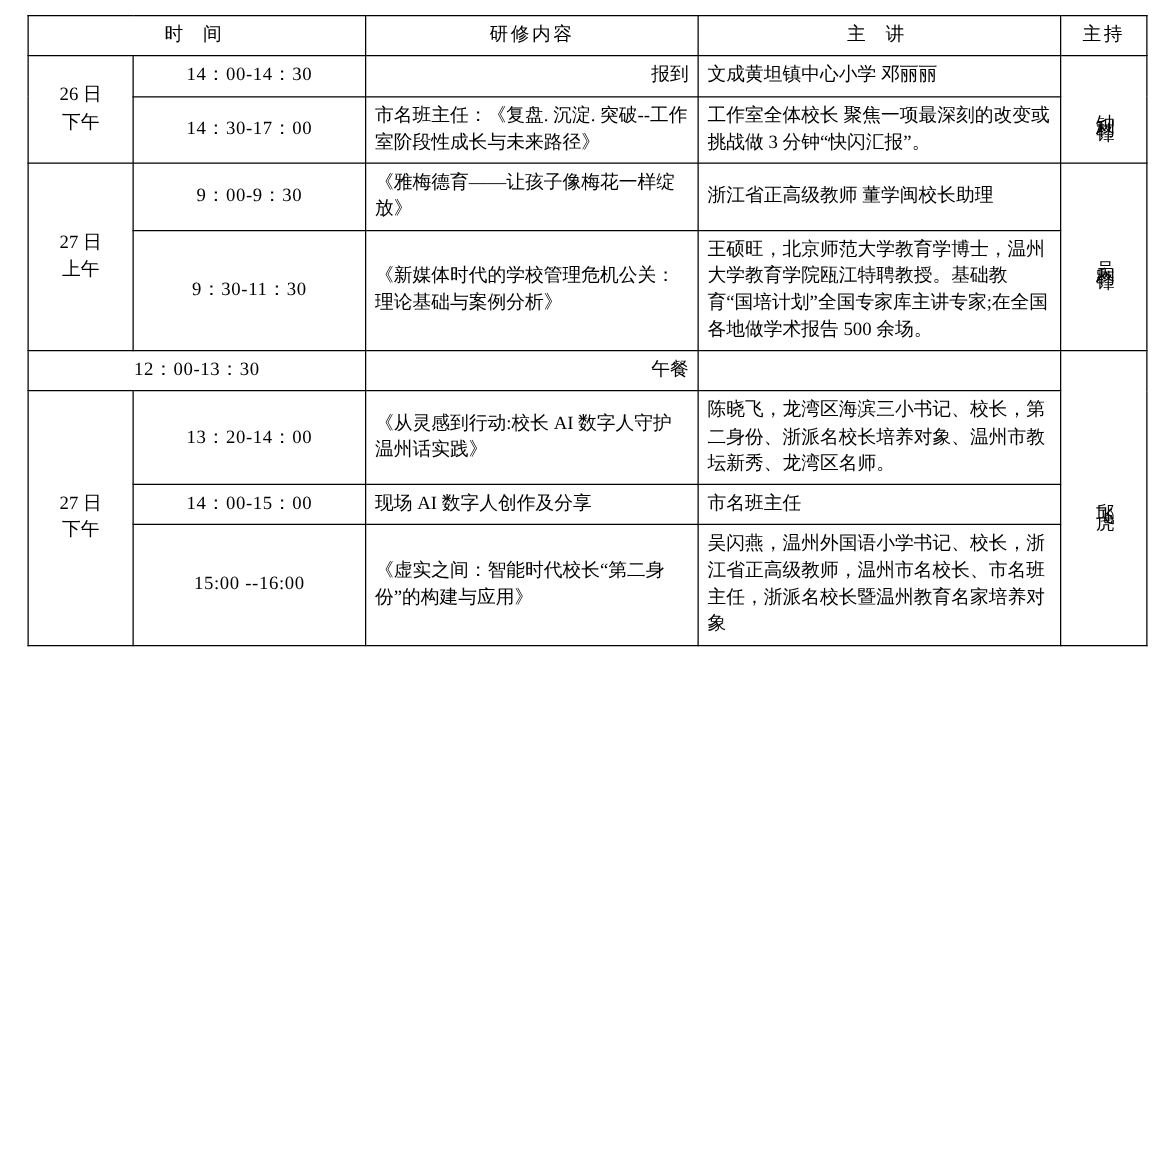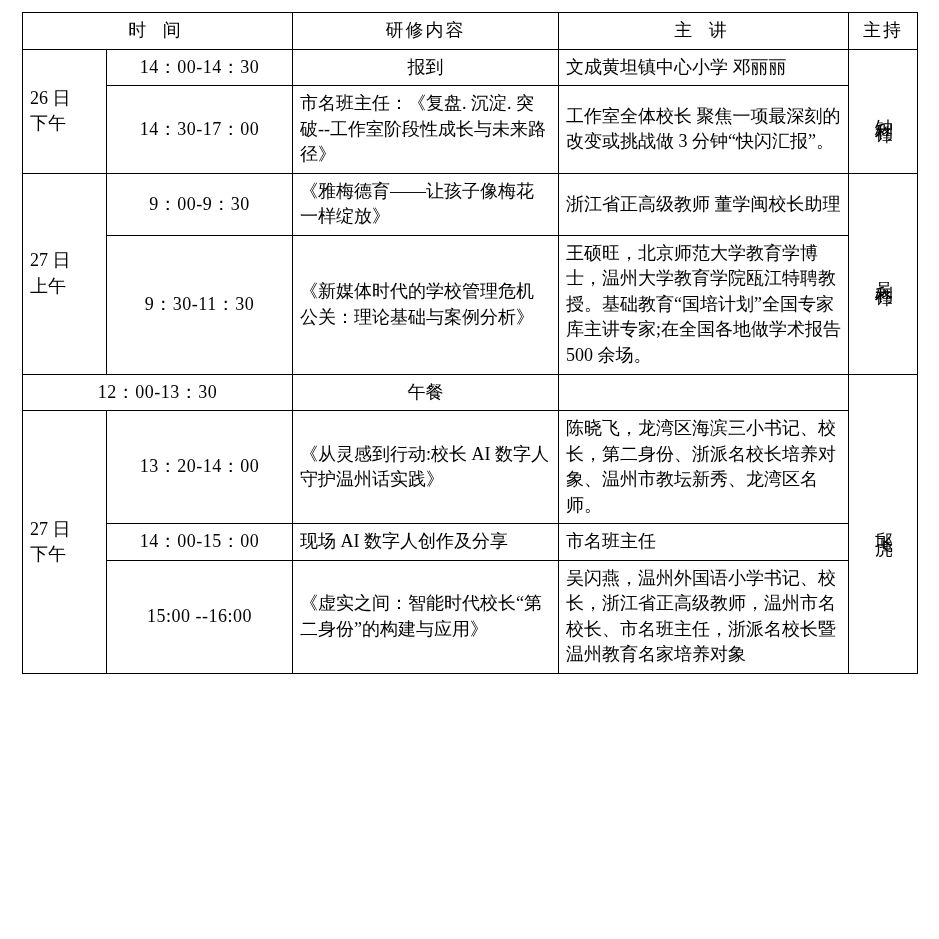--- a/index.html
+++ b/index.html
@@ -23,43 +23,44 @@
   table.schedule {
     border-collapse: collapse;
     table-layout: fixed;
     width: 895px;
     border: 1.5px solid #000;
   }
   table.schedule td, table.schedule th {
     border: 1px solid #000;
     vertical-align: middle;
     padding: 5px 7px;
-    font-size: 18px;
+    font-size: 15px;
     line-height: 1.42;
     font-weight: normal;
   }
   .col-day   { width: 84px; }
   .col-time  { width: 186px; }
   .col-topic { width: 266px; }
   .col-speaker { width: 290px; }
   .col-host  { width: 69px; }
 
   .hdr {
     text-align: center;
     font-size: 18px;
     letter-spacing: 6px;
     padding: 8px 4px;
   }
   .hdr-narrow { letter-spacing: 2px; }
 
-  .c-center { text-align: center; }
+  .c-center { text-align: right; }
   .c-left { text-align: left; }
   .v-top { vertical-align: top; }
 
   .day-cell {
+    text-align: center;
     font-size: 18px;
     line-height: 1.5;
   }
   .host-cell {
     text-align: center;
     font-size: 18px;
     line-height: 1.55;
     letter-spacing: 1px;
   }
   .time-cell {

